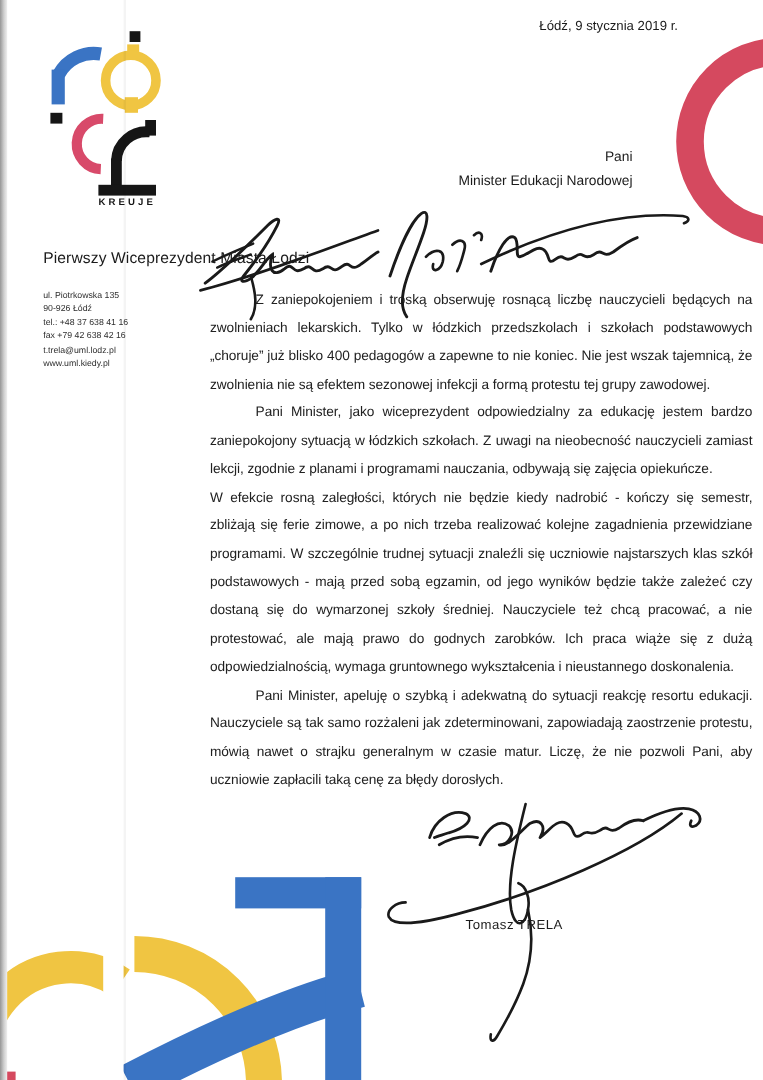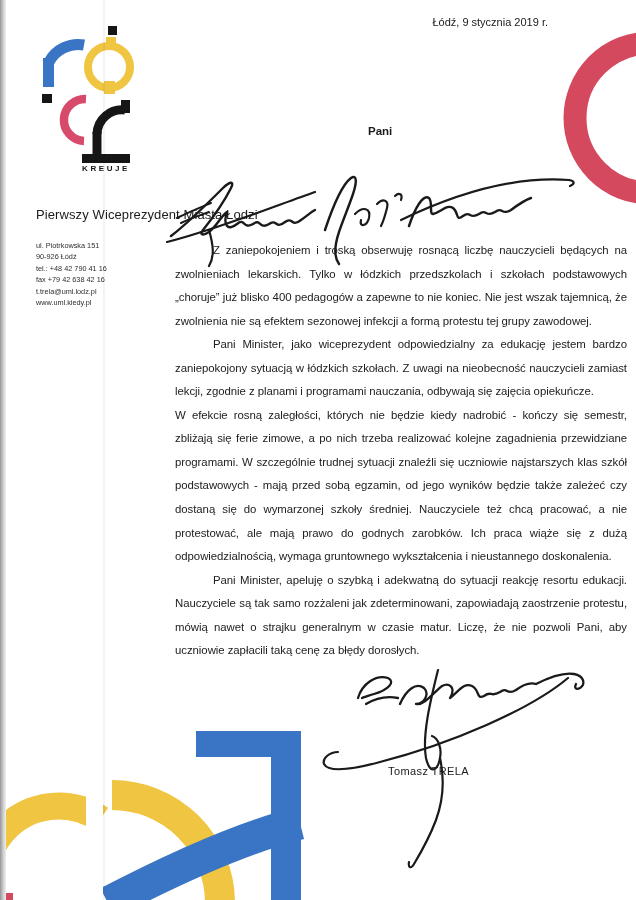--- a/index.html
+++ b/index.html
@@ -4,23 +4,23 @@
 <title>Document</title>
 <style>
   html,body{margin:0;padding:0;background:#ffffff;}
   .page{position:relative;width:636px;height:900px;background:#fff;overflow:hidden;
         font-family:"Liberation Sans",sans-serif;color:#1d1d1d;}
   .scan-edge{position:absolute;left:0;top:0;width:6px;height:900px;
         background:linear-gradient(90deg,#969696,#cfcfcf 55%,#efefef);z-index:9;}
   .fold-line{position:absolute;left:103px;top:0;width:2px;height:900px;background:rgba(0,0,0,0.045);z-index:8;}
   .logo{position:absolute;left:30px;top:18px;z-index:2;}
   .logo text{font-family:"Liberation Sans",sans-serif;font-weight:bold;font-size:8px;letter-spacing:2.6px;fill:#161616;}
-  .date{position:absolute;top:16px;right:88px;font-size:11px;color:#1a1a1a;}
+  .date{position:absolute;top:16px;right:71px;font-size:11px;color:#1a1a1a;}
   .red-ring{position:absolute;right:0;top:28px;z-index:1;}
-  .recipient{position:absolute;left:368px;top:122px;font-size:11.5px;font-weight:bold;line-height:19.5px;color:#1b1b1b;text-align:right;}
+  .recipient{position:absolute;left:382px;top:122px;font-size:11.5px;font-weight:normal;line-height:19.5px;color:#1b1b1b;text-align:right;}
   .sender-title{position:absolute;left:36px;top:207px;font-size:13px;font-weight:normal;color:#1b1b1b;letter-spacing:0.1px;}
   .sender-address{position:absolute;left:36px;top:240px;font-size:7.3px;line-height:11.45px;color:#2e2e2e;}
   .body-text{position:absolute;left:175px;top:239px;width:452px;font-size:11.4px;line-height:23.55px;
         text-align:justify;color:#212121;letter-spacing:-0.05px;}
   .body-text p{margin:0;}
   .body-text p.ind{text-indent:38px;}
   .salutation{position:absolute;left:165px;top:170px;z-index:5;}
   .signature{position:absolute;left:280px;top:640px;z-index:5;}
   .signer-name{position:absolute;left:388px;top:765px;font-size:11px;font-weight:normal;letter-spacing:0.4px;color:#1b1b1b;z-index:4;}
   .bottom-art{position:absolute;left:0;top:690px;z-index:1;}
@@ -61,27 +61,28 @@
   </svg>
 
   <div class="date">Łódź, 9 stycznia 2019 r.</div>
 
   <svg class="red-ring" width="86" height="196" viewBox="0 0 86 196">
     <circle cx="100" cy="90" r="75" fill="none" stroke="#d5495f" stroke-width="23"></circle>
   </svg>
 
   <div class="recipient">
     <div>Pani</div>
+    <div>Minister Edukacji Narodowej</div>
   </div>
 
   <div class="sender-title">Pierwszy Wiceprezydent Miasta Łodzi</div>
   <div class="sender-address">
-    <div>ul. Piotrkowska 151</div>
+    <div>ul. Piotrkowska 135</div>
     <div>90-926 Łódź</div>
-    <div>tel.: +48 42 790 41 16</div>
+    <div>tel.: +48 37 638 41 16</div>
     <div>fax +79 42 638 42 16</div>
     <div>t.trela@uml.lodz.pl</div>
     <div>www.uml.kiedy.pl</div>
   </div>
 
   <div class="body-text">
     <p class="ind">Z zaniepokojeniem i troską obserwuję rosnącą liczbę nauczycieli będących na zwolnieniach lekarskich. Tylko w łódzkich przedszkolach i szkołach podstawowych „choruje” już blisko 400 pedagogów a zapewne to nie koniec. Nie jest wszak tajemnicą, że zwolnienia nie są efektem sezonowej infekcji a formą protestu tej grupy zawodowej.</p>
     <p class="ind">Pani Minister, jako wiceprezydent odpowiedzialny za edukację jestem bardzo zaniepokojony sytuacją w łódzkich szkołach. Z uwagi na nieobecność nauczycieli zamiast lekcji, zgodnie z planami i programami nauczania, odbywają się zajęcia opiekuńcze.</p>
     <p>W efekcie rosną zaległości, których nie będzie kiedy nadrobić - kończy się semestr, zbliżają się ferie zimowe, a po nich trzeba realizować kolejne zagadnienia przewidziane programami. W szczególnie trudnej sytuacji znaleźli się uczniowie najstarszych klas szkół podstawowych - mają przed sobą egzamin, od jego wyników będzie także zależeć czy dostaną się do wymarzonej szkoły średniej. Nauczyciele też chcą pracować, a nie protestować, ale mają prawo do godnych zarobków. Ich praca wiąże się z dużą odpowiedzialnością, wymaga gruntownego wykształcenia i nieustannego doskonalenia.</p>
     <p class="ind">Pani Minister, apeluję o szybką i adekwatną do sytuacji reakcję resortu edukacji. Nauczyciele są tak samo rozżaleni jak zdeterminowani, zapowiadają zaostrzenie protestu, mówią nawet o strajku generalnym w czasie matur. Liczę, że nie pozwoli Pani, aby uczniowie zapłacili taką cenę za błędy dorosłych.</p>

